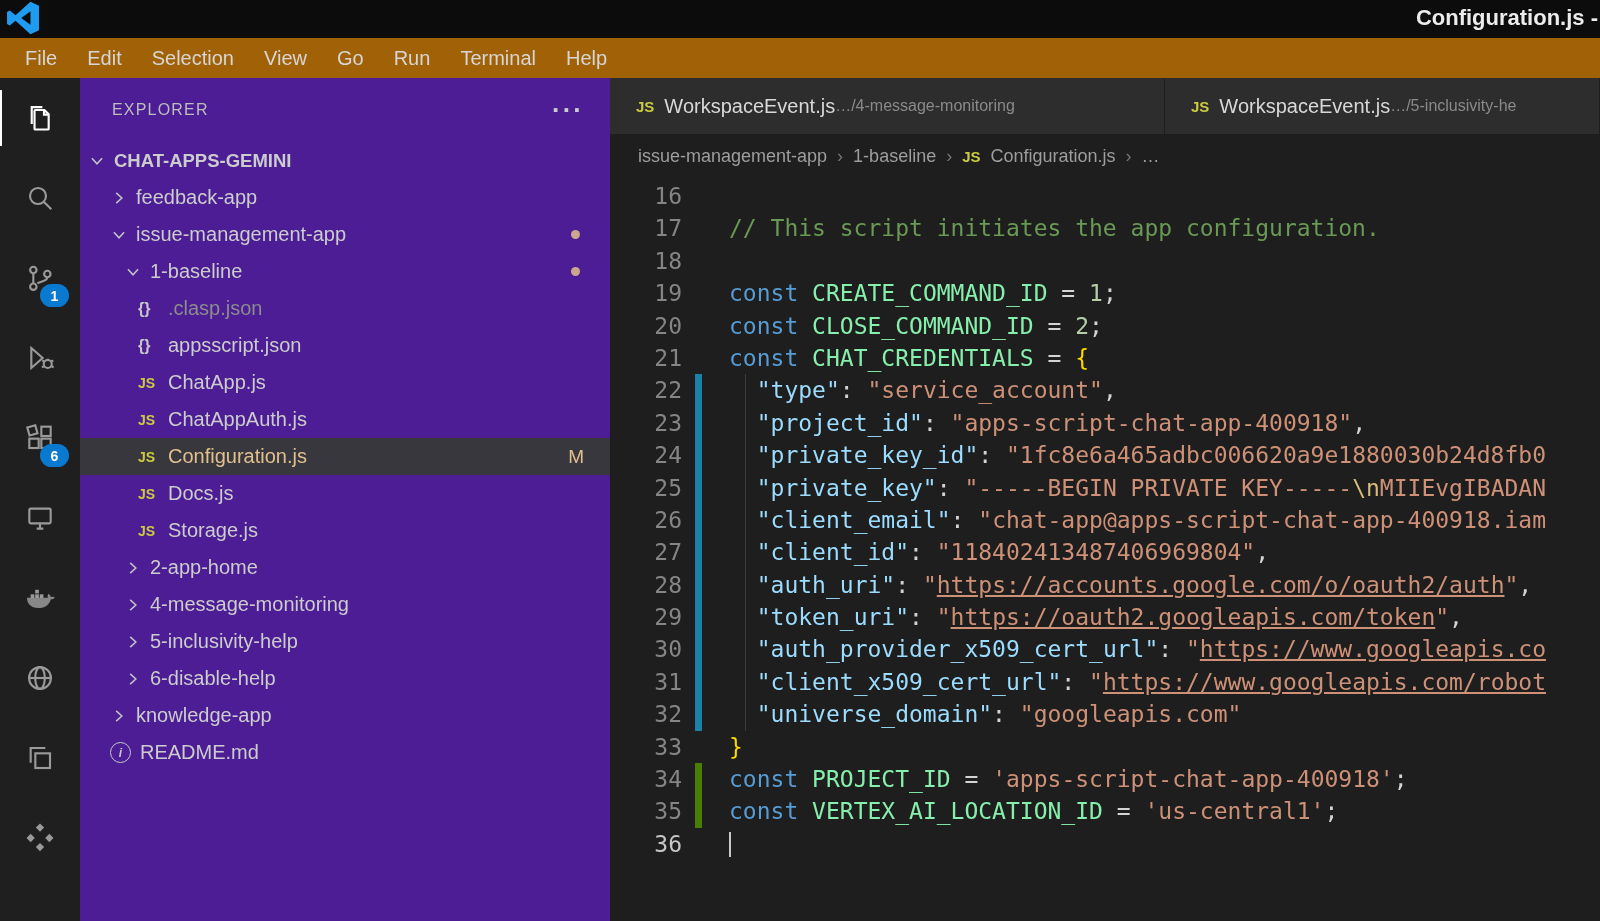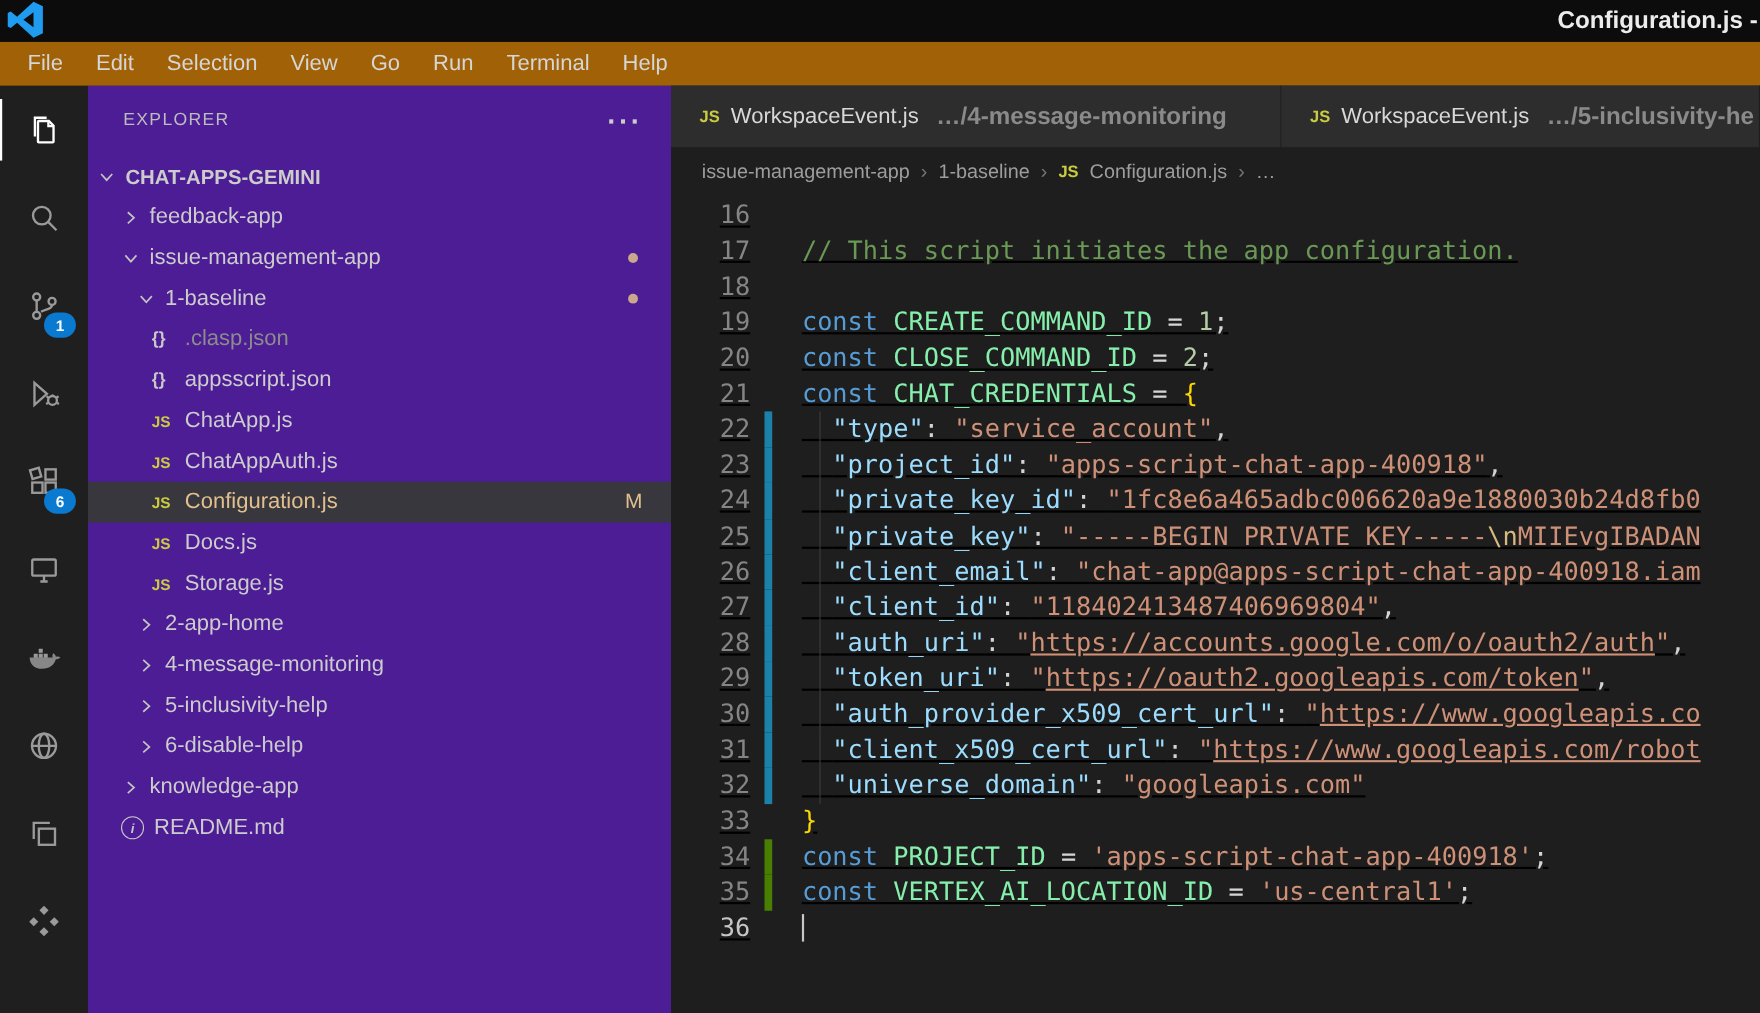--- a/index.html
+++ b/index.html
@@ -47,25 +47,25 @@
   .badge-m{position:absolute;right:26px;color:#e2c08d;font-size:19px;}
   .dot{position:absolute;right:30px;width:9px;height:9px;border-radius:50%;background:#e2c08d;opacity:.85;}
   
   .editor-area{flex:1;display:flex;flex-direction:column;background:#1e1e1e;min-width:0;}
   .tabbar{height:56px;background:#252526;display:flex;flex:none;}
   .tab{display:flex;align-items:center;padding:0 20px 0 26px;background:#2d2d2d;border-right:1px solid #1e1e1e;
     color:#d8d8d8;font-size:20px;white-space:nowrap;overflow:hidden;cursor:pointer;box-sizing:border-box;}
   .tab-fixed{width:555px;flex:none;}
   .tab:last-child{flex:1;}
   .tab-ico{margin-right:10px;font-size:15px;}
-  .tab-desc{color:#8a8a8a;margin-left:16px;font-size:22px;font-weight:bold;}
+  .tab-desc{color:#8a8a8a;margin-left:0;font-size:16px;}
   .breadcrumbs{height:44px;display:flex;align-items:center;padding-left:28px;color:#9d9d9d;font-size:18px;background:#1e1e1e;flex:none;}
   .crumb{display:flex;align-items:center;white-space:nowrap;cursor:pointer;}
   .crumb-sep{margin:0 10px;color:#767676;font-size:18px;}
-  .code{flex:1;font-family:"DejaVu Sans Mono",monospace;font-size:23px;line-height:32.4px;padding-top:2px;overflow:hidden;text-decoration:underline;}
+  .code{flex:1;font-family:"DejaVu Sans Mono",monospace;font-size:23px;line-height:32.4px;padding-top:2px;overflow:hidden;}
   .code-line{display:flex;height:32.4px;white-space:pre;}
   .ln{width:72px;text-align:right;color:#858585;flex:none;}
   .ln.active{color:#c6c6c6;}
   .chg{width:7px;margin-left:13px;flex:none;}
   .chg.mod{background:#1b81a8;}
   .chg.add{background:#487e02;}
   .ctext{margin-left:27px;position:relative;}
   .ctext.guide::before{content:'';position:absolute;left:16px;top:0;height:100%;width:1px;background:#3c3c3c;}
   .tok-c{color:#6a9955;}
   .tok-k{color:#569cd6;}

